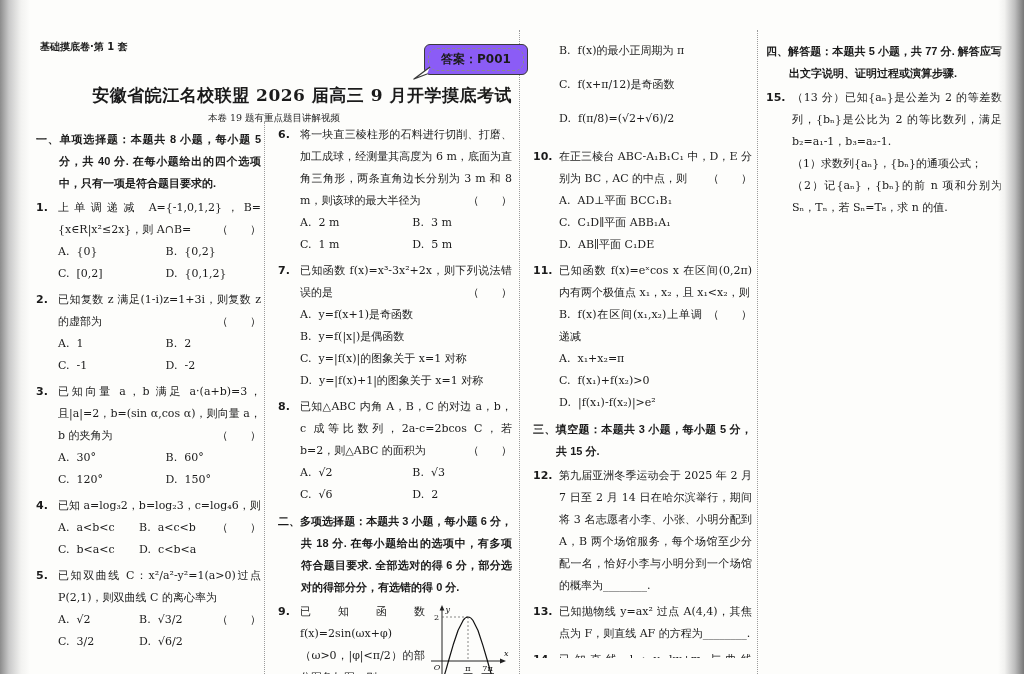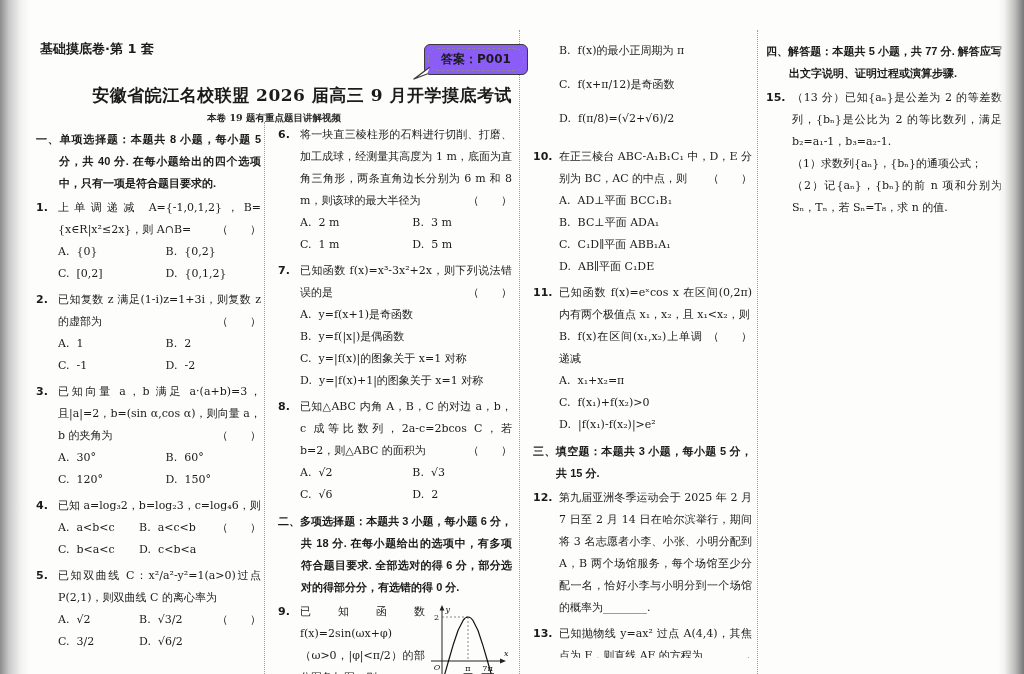--- a/index.html
+++ b/index.html
@@ -5,26 +5,26 @@
   *{box-sizing:border-box;margin:0;padding:0}
   html,body{width:1024px;height:674px;overflow:hidden}
   body{background:#fdfdfb;color:#1b1b1b;font-family:"DejaVu Serif","Liberation Serif",serif;position:relative}
   .edge{position:absolute;top:0;bottom:0;z-index:3;pointer-events:none}
   .edge.l{left:0;width:30px;background:linear-gradient(90deg,#8c8c8c,#c9c9c9 30%,#f2f2f0 70%,rgba(253,253,251,0))}
   .edge.r{right:0;width:26px;background:linear-gradient(270deg,#777,#bdbdbd 35%,#f2f2f0 75%,rgba(253,253,251,0))}
   .vline{position:absolute;width:0;border-left:1px dotted #9b9b9b;z-index:1}
   .v1{left:264px;top:122px;bottom:0}
   .v2{left:519px;top:30px;bottom:0}
   .v3{left:757px;top:30px;bottom:0}
-  .corner{position:absolute;left:40px;top:40px;font-family:"DejaVu Sans","Liberation Sans",sans-serif;font-weight:700;font-size:13px}
+  .corner{position:absolute;left:40px;top:40px;font-family:"DejaVu Sans","Liberation Sans",sans-serif;font-weight:700;font-size:10px}
   .badge{position:absolute;left:424px;top:44px;background:#8b5cf6;border:1.5px solid #3a3a3a;border-radius:6px;padding:3px;z-index:2}
   .badge-in{border:1px dashed #8a8a8a;border-radius:9px;padding:2px 12px;font-family:"DejaVu Sans","Liberation Sans",sans-serif;font-size:12px;font-weight:700;white-space:nowrap}
   .tail{position:absolute;left:-13px;bottom:-7px}
   .title{position:absolute;left:36px;top:84px;width:476px;text-align:right;font-size:17px;font-weight:700;letter-spacing:.5px}
-  .subtitle{position:absolute;left:36px;top:112px;width:476px;text-align:center;font-size:9.5px;font-weight:700;color:#2a2a2a}
+  .subtitle{position:absolute;left:36px;top:112px;width:476px;text-align:center;font-size:9.5px;font-weight:400;color:#2a2a2a}
   .col{position:absolute;font-size:11px;line-height:22px;text-align:justify;overflow:hidden}
   .c1{left:36px;top:128px;width:225px;bottom:0}
   .c2{left:278px;top:124px;width:234px;bottom:0}
   .c3{left:533px;top:40px;width:219px;bottom:16px}
   .c4{left:766px;top:40px;width:236px;bottom:0}
   .sec{font-family:Liberation Sans, sans-serif;font-weight:700;padding-left:2.1em;text-indent:-2.1em;margin-bottom:3px}
   .q{display:flex;margin-bottom:4px}
   .qn{flex:none;width:22px;font-weight:700;font-family:"DejaVu Sans","Liberation Sans",sans-serif}
   .c3 .qn,.c4 .qn{width:26px}
   .qb{flex:1;min-width:0}
@@ -130,21 +130,21 @@
         <div class="opt"><span class="ol">D.</span><span>√6/2</span></div>
       </div>
     </div>
   </div>
 </div>
 
 <div class="col c2">
   <div class="q">
     <span class="qn">6.</span>
     <div class="qb">
-      <div class="stem"><span>将一块直三棱柱形的石料进行切削、打磨、加工成球，经测量其高度为 1 m，底面为直角三角形，两条直角边长分别为 6 m 和 8 m，则该球的最大半径为</span><span class="bracket">（　　）</span></div>
+      <div class="stem"><span>将一块直三棱柱形的石料进行切削、打磨、加工成球，经测量其高度为 6 m，底面为直角三角形，两条直角边长分别为 3 m 和 8 m，则该球的最大半径为</span><span class="bracket">（　　）</span></div>
       <div class="opts2">
         <div class="opt"><span class="ol">A.</span><span>2 m</span></div>
         <div class="opt"><span class="ol">B.</span><span>3 m</span></div>
         <div class="opt"><span class="ol">C.</span><span>1 m</span></div>
         <div class="opt"><span class="ol">D.</span><span>5 m</span></div>
       </div>
     </div>
   </div>
 
   <div class="q">
@@ -211,21 +211,20 @@
       <div class="opt gap"><span class="ol">C.</span><span>f(x+π/12)是奇函数</span></div>
       <div class="opt gap"><span class="ol">D.</span><span>f(π/8)=(√2+√6)/2</span></div>
     </div>
   </div>
 
   <div class="q">
     <span class="qn">10.</span>
     <div class="qb">
       <div class="stem"><span>在正三棱台 ABC-A₁B₁C₁ 中，D，E 分别为 BC，AC 的中点，则</span><span class="bracket">（　　）</span></div>
       <div class="opt"><span class="ol">A.</span><span>AD⊥平面 BCC₁B₁</span></div>
-      <div class="opt"><span class="ol">B.</span><span>BC⊥平面 ADA₁</span></div>
       <div class="opt"><span class="ol">C.</span><span>C₁D∥平面 ABB₁A₁</span></div>
       <div class="opt"><span class="ol">D.</span><span>AB∥平面 C₁DE</span></div>
     </div>
   </div>
 
   <div class="q">
     <span class="qn">11.</span>
     <div class="qb">
       <div class="stem"><span>已知函数 f(x)=eˣcos x 在区间(0,2π)内有两个极值点 x₁，x₂，且 x₁&lt;x₂，则</span><span class="bracket">（　　）</span></div>
       <div class="opt"><span class="ol">B.</span><span>f(x)在区间(x₁,x₂)上单调递减</span></div>

